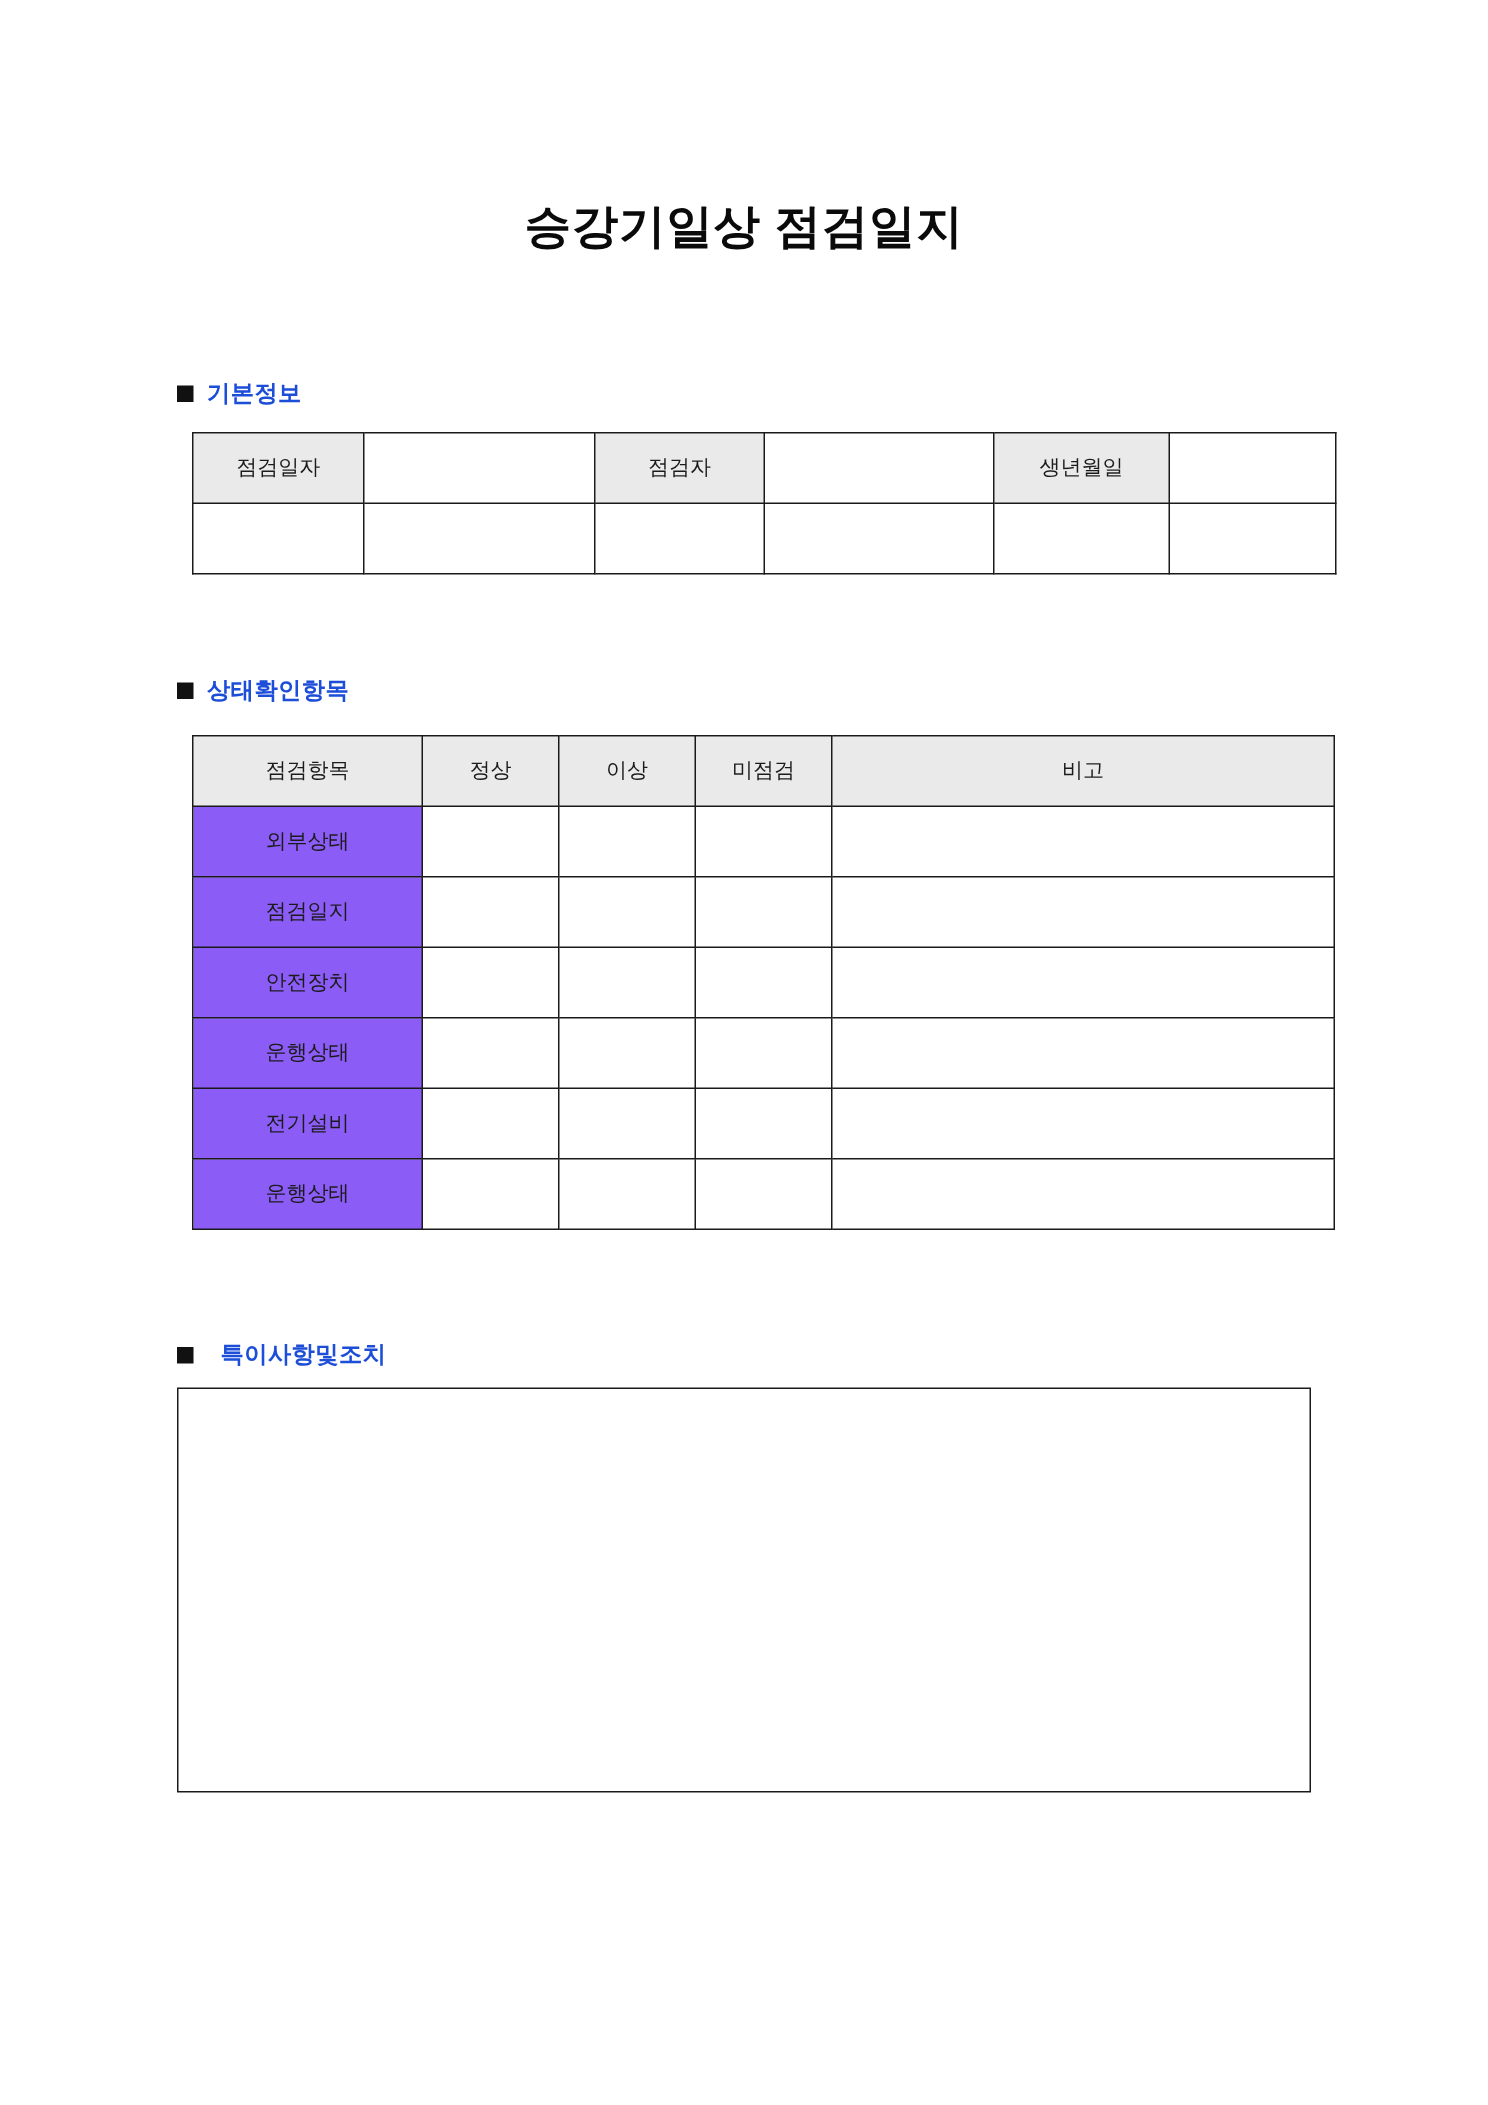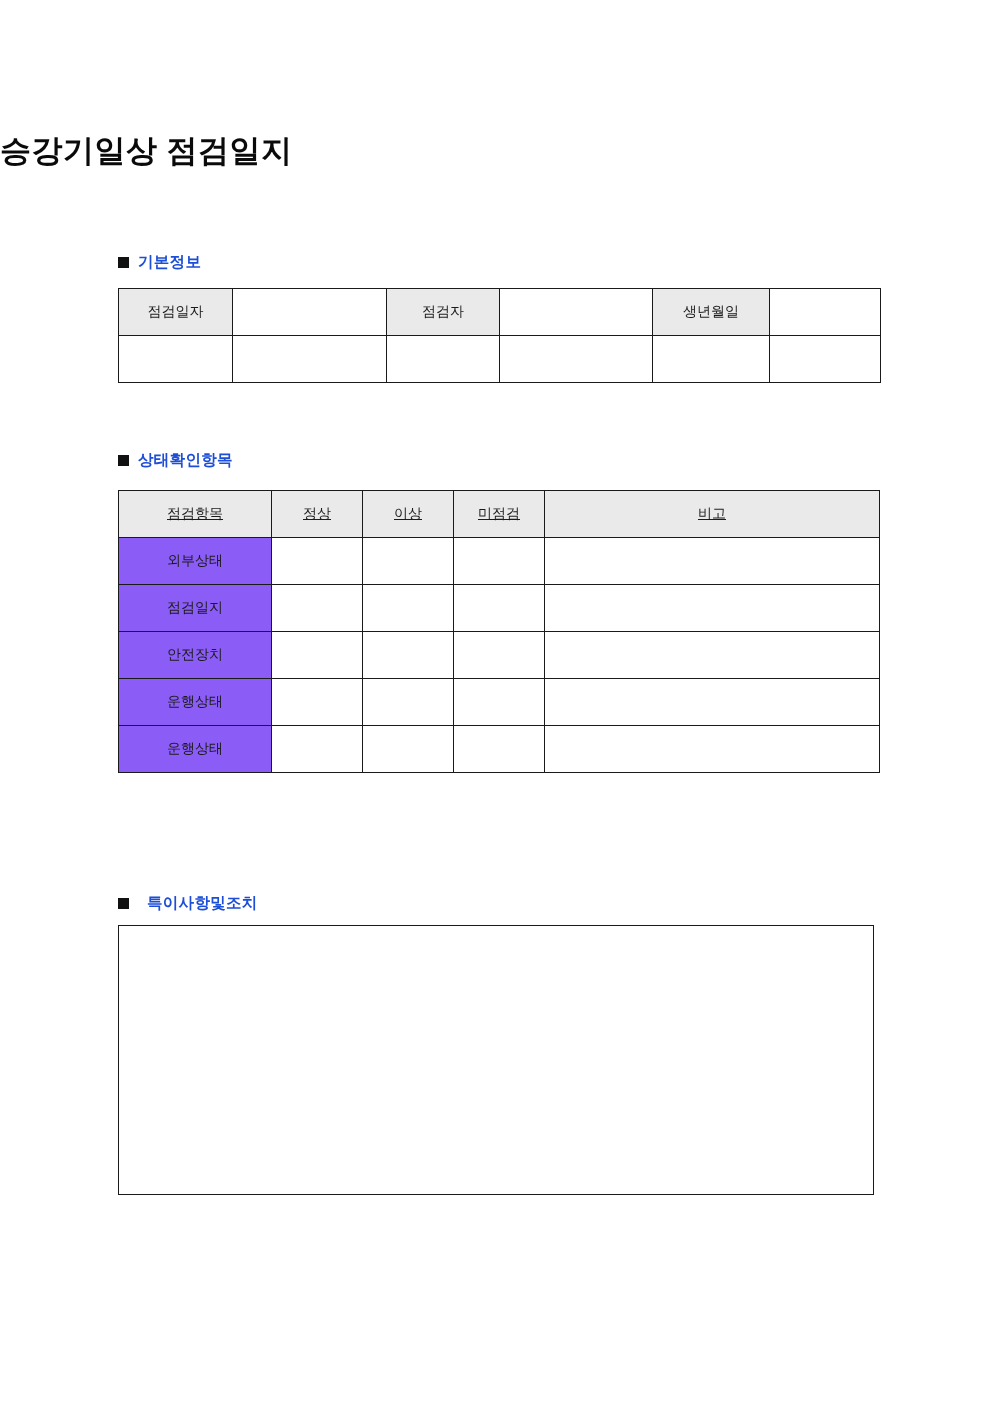--- a/index.html
+++ b/index.html
@@ -24,21 +24,21 @@
     height: 1403px;
     box-sizing: border-box;
   }
 
   
   .doc-title {
     position: absolute;
     top: 132px;
     left: 0;
     width: 992px;
-    text-align: left;
+    text-align: center;
     font-size: 31px;
     font-weight: bold;
     letter-spacing: 0.5px;
     color: #0a0a0a;
     line-height: 1.25;
   }
 
   
   .section-heading {
     position: absolute;
@@ -62,21 +62,21 @@
     letter-spacing: 0.3px;
   }
 
   #heading-basic   { top: 252px; }
   #heading-status  { top: 450px; }
   #heading-notes   { top: 893px; gap: 18px; }
 
   
   table.form-table {
     position: absolute;
-    left: 118px;
+    left: 128px;
     border-collapse: collapse;
     table-layout: fixed;
     background: #ffffff;
   }
   table.form-table td,
   table.form-table th {
     border: 1px solid #1a1a1a;
     font-size: 14px;
     font-weight: normal;
     color: #1b1b1b;
@@ -102,21 +102,21 @@
 
   
   #table-status {
     top: 490px;
     width: 756px;
   }
   #table-status tr { height: 47px; }
   #table-status .col-item   { width: 152px; }
   #table-status .col-mark   { width: 90px; }
   #table-status .col-remark { width: 334px; }
-  #table-status thead td { background: #eaeaea; text-decoration: underline; }
+  #table-status thead td { background: #eaeaea; }
   #table-status tbody td.item-cell { background: #8b5cf6; }
 
   
   #notes-box {
     position: absolute;
     left: 118px;
     top: 925px;
     width: 756px;
     height: 270px;
     box-sizing: border-box;
@@ -195,20 +195,27 @@
         <td class="col-remark"></td>
       </tr>
       <tr>
         <td class="col-item item-cell">운행상태</td>
         <td class="col-mark"></td>
         <td class="col-mark"></td>
         <td class="col-mark"></td>
         <td class="col-remark"></td>
       </tr>
       <tr>
+        <td class="col-item item-cell">전기설비</td>
+        <td class="col-mark"></td>
+        <td class="col-mark"></td>
+        <td class="col-mark"></td>
+        <td class="col-remark"></td>
+      </tr>
+      <tr>
         <td class="col-item item-cell">운행상태</td>
         <td class="col-mark"></td>
         <td class="col-mark"></td>
         <td class="col-mark"></td>
         <td class="col-remark"></td>
       </tr>
     </tbody>
   </table>
 
   <div class="section-heading" id="heading-notes">

